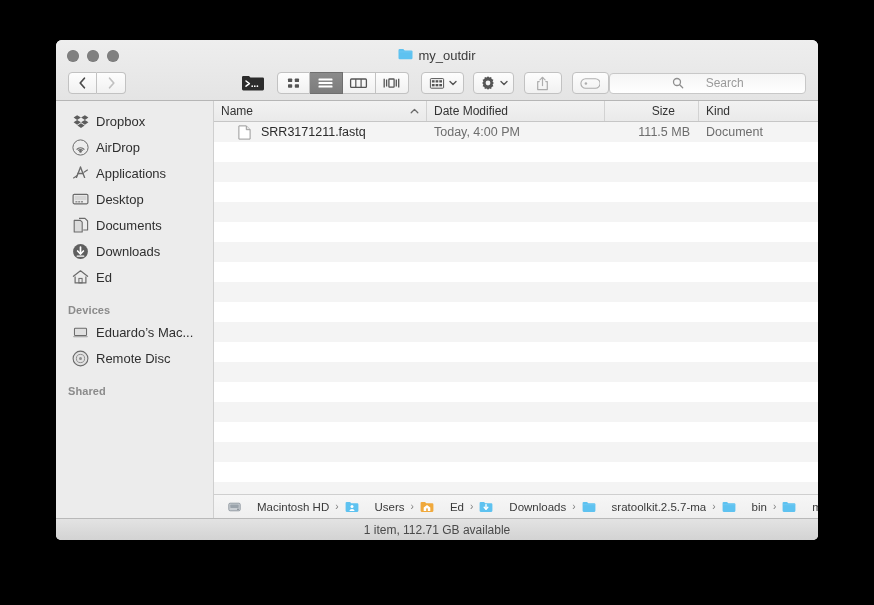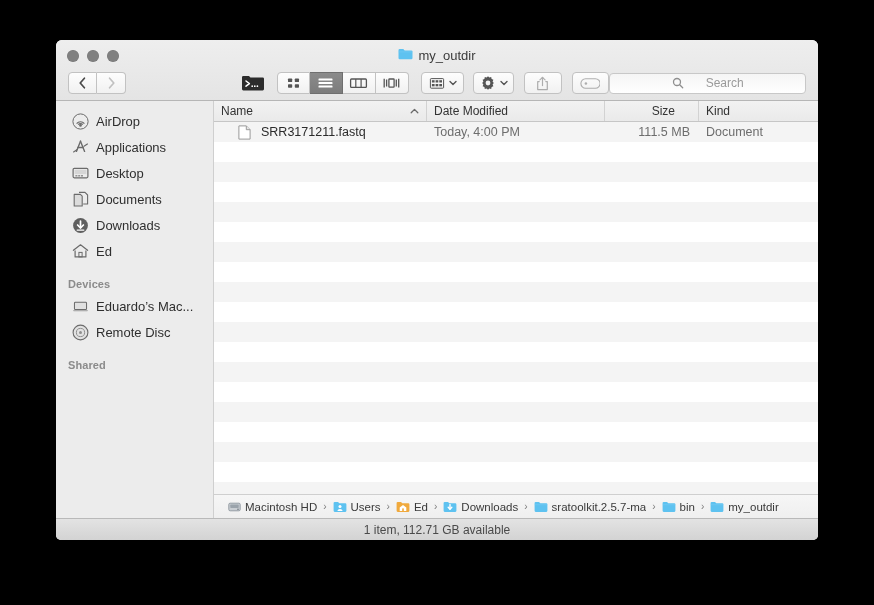--- a/index.html
+++ b/index.html
@@ -250,21 +250,21 @@
     background: linear-gradient(to bottom, #f6f6f6 0%, #efefef 100%);
     border-top: 1px solid #cfcfcf;
     display: flex;
     align-items: center;
     padding-left: 14px;
     font-size: 11.5px;
     color: #3a3a3a;
     overflow: hidden;
     box-sizing: border-box;
   }
-  .crumb { display: flex; align-items: center; gap: 4px; cursor: default; white-space: nowrap; }
+  .crumb { display: flex; align-items: center; gap: 16px; cursor: default; white-space: nowrap; }
   .crumb .ctext { max-width: 112px; overflow: hidden; text-overflow: clip; }
   .sep {
     margin: 0 6px;
     color: #7d7d7d;
     font-size: 10px;
   }
 
   
   .statusbar {
     height: 22px;
@@ -410,20 +410,32 @@
       </div>
 
     </div>
   </div>
 
   <div class="body-row">
 
     <div class="sidebar">
 
 
+      <div class="sb-item">
+        <span class="sb-icon">
+          <svg width="16" height="15" viewBox="0 0 16 15">
+            <path d="M4.1 1.2 L0.6 3.6 L4.1 6 L7.9 3.6 Z" fill="#5c5c5c"></path>
+            <path d="M11.9 1.2 L8.1 3.6 L11.9 6 L15.4 3.6 Z" fill="#5c5c5c"></path>
+            <path d="M0.6 8.3 L4.1 5.9 L7.9 8.3 L4.1 10.7 Z" fill="#5c5c5c"></path>
+            <path d="M15.4 8.3 L11.9 5.9 L8.1 8.3 L11.9 10.7 Z" fill="#5c5c5c"></path>
+            <path d="M4.4 11.6 L8 9.3 L11.6 11.6 L8 13.9 Z" fill="#5c5c5c"></path>
+          </svg>
+        </span>
+        <span>Dropbox</span>
+      </div>
 
       <div class="sb-item">
         <span class="sb-icon">
           <svg width="17" height="17" viewBox="0 0 17 17">
             <circle cx="8.5" cy="8.5" r="7.6" fill="none" stroke="#6b6b6b" stroke-width="1"></circle>
             <path d="M4.6 10.6 A5 5 0 0 1 12.4 10.6" fill="none" stroke="#6b6b6b" stroke-width="1.2"></path>
             <path d="M6.2 11.6 A3.1 3.1 0 0 1 10.8 11.6" fill="none" stroke="#6b6b6b" stroke-width="1.2"></path>
             <circle cx="8.5" cy="12.4" r="1.3" fill="#6b6b6b"></circle>
           </svg>
         </span>

